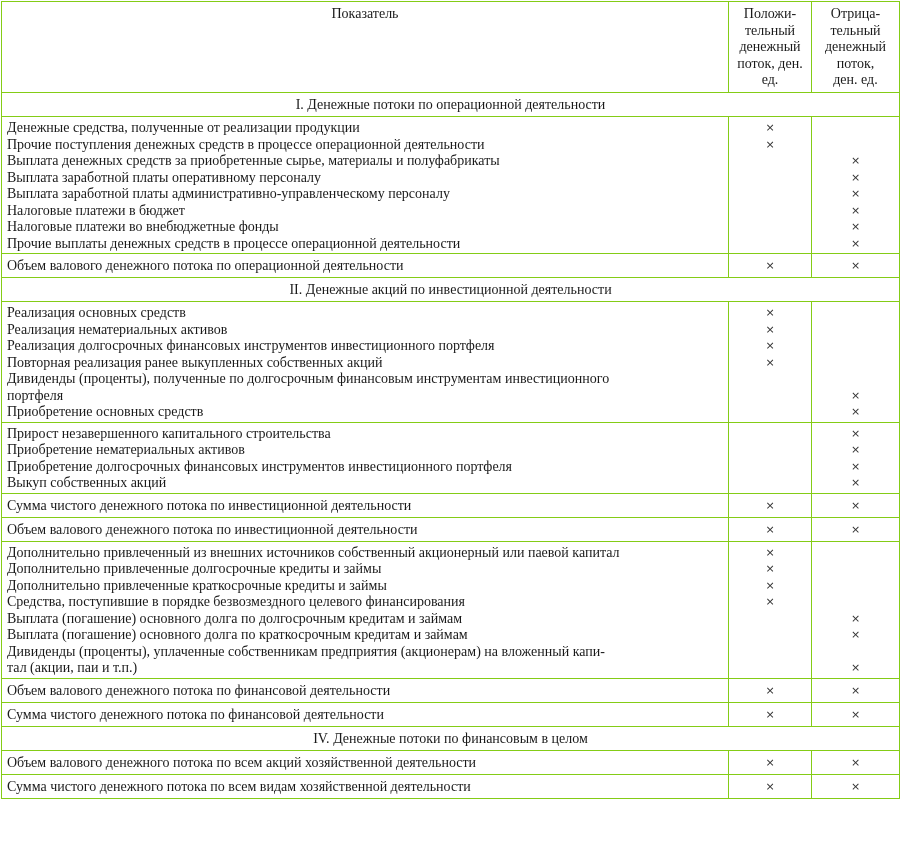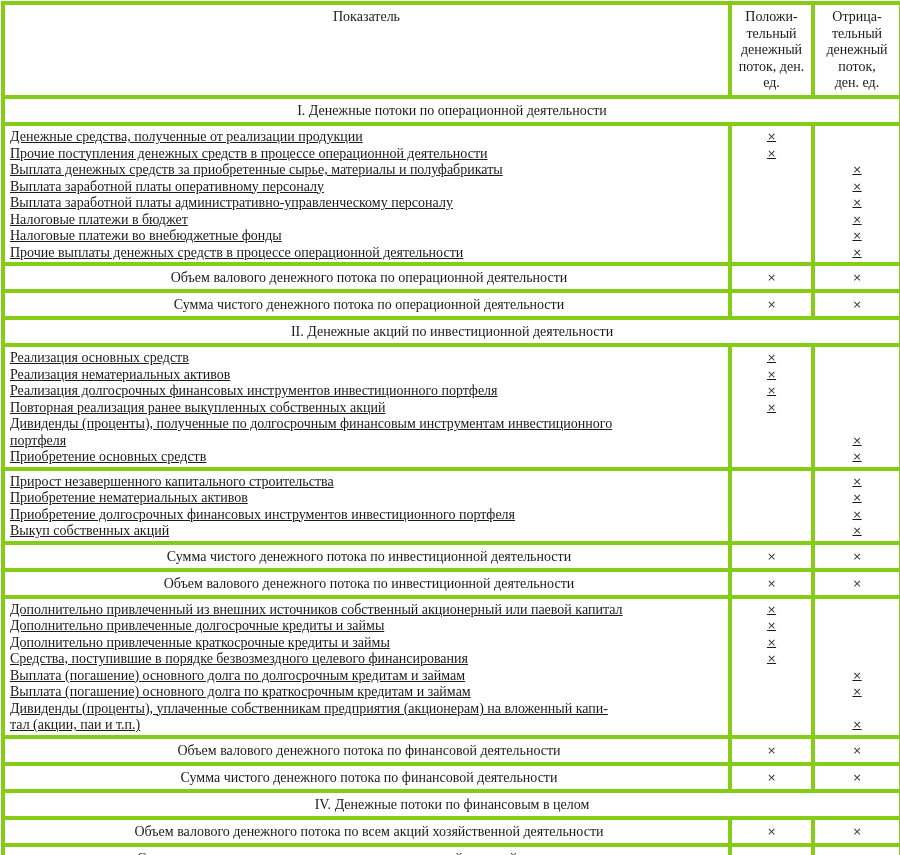--- a/index.html
+++ b/index.html
@@ -10,36 +10,36 @@
     border-collapse: collapse;
     font-family: "Liberation Serif", "DejaVu Serif", serif;
     font-size: 14px;
     color: #1a1a1a;
     table-layout: fixed;
   }
   col.c1 { width: 727px; }
   col.c2 { width: 83px; }
   col.c3 { width: 88px; }
   td, th {
-    border: 4px solid #84cc16;
+    border: 1px solid #84cc16;
     padding: 0;
     vertical-align: top;
     font-weight: normal;
     margin-left: 24px;
   }
   th.h-main { text-align: center; padding-top: 4px; height: 86px; }
   th.h-col { text-align: center; line-height: 16.5px; padding: 4px 2px 2px; }
   tr.section td { text-align: center; height: 23px; line-height: 23px; }
   .sec-num { font-style: normal; }
   .sec-title { }
-  tr.group td { padding: 3px 0 1px 0; text-decoration: underline; }
+  tr.group td { padding: 3px 0 1px 0; }
   .line { height: 16.5px; line-height: 16.5px; padding-left: 5px; white-space: nowrap; }
   .mark { height: 16.5px; line-height: 16.5px; text-align: center; font-family: "DejaVu Sans", sans-serif; font-size: 11px; color: #333; }
   tr.summary td { height: 23px; line-height: 23px; }
-  tr.summary td.lbl { padding-left: 5px; text-align: center; }
+  tr.summary td.lbl { padding-left: 5px; }
   tr.summary td.mk { text-align: center; font-family: "DejaVu Sans", sans-serif; font-size: 11px; color: #333; }
 </style>
 </head>
 <body>
 
 <table>
   <colgroup>
       <col class="c1">
       <col class="c2">
       <col class="c3">
@@ -97,25 +97,20 @@
           <div class="mark">×</div>
           <div class="mark">×</div>
           <div class="mark">×</div>
         </td>
       </tr>
       <tr class="summary">
         <td class="lbl">Объем валового денежного потока по операционной деятельности</td>
         <td class="mk">×</td>
         <td class="mk">×</td>
       </tr>
-      <tr class="summary">
-        <td class="lbl">Сумма чистого денежного потока по операционной деятельности</td>
-        <td class="mk">×</td>
-        <td class="mk">×</td>
-      </tr>
       <tr class="section">
         <td colspan="3"><span class="sec-num">II.</span> <span class="sec-title">Денежные акций по инвестиционной деятельности</span></td>
       </tr>
       <tr class="group">
         <td>
           <div class="line">Реализация основных средств</div>
           <div class="line">Реализация нематериальных активов</div>
           <div class="line">Реализация долгосрочных финансовых инструментов инвестиционного портфеля</div>
           <div class="line">Повторная реализация ранее выкупленных собственных акций</div>
           <div class="line">Дивиденды (проценты), полученные по долгосрочным финансовым инструментам инвестиционного</div>

